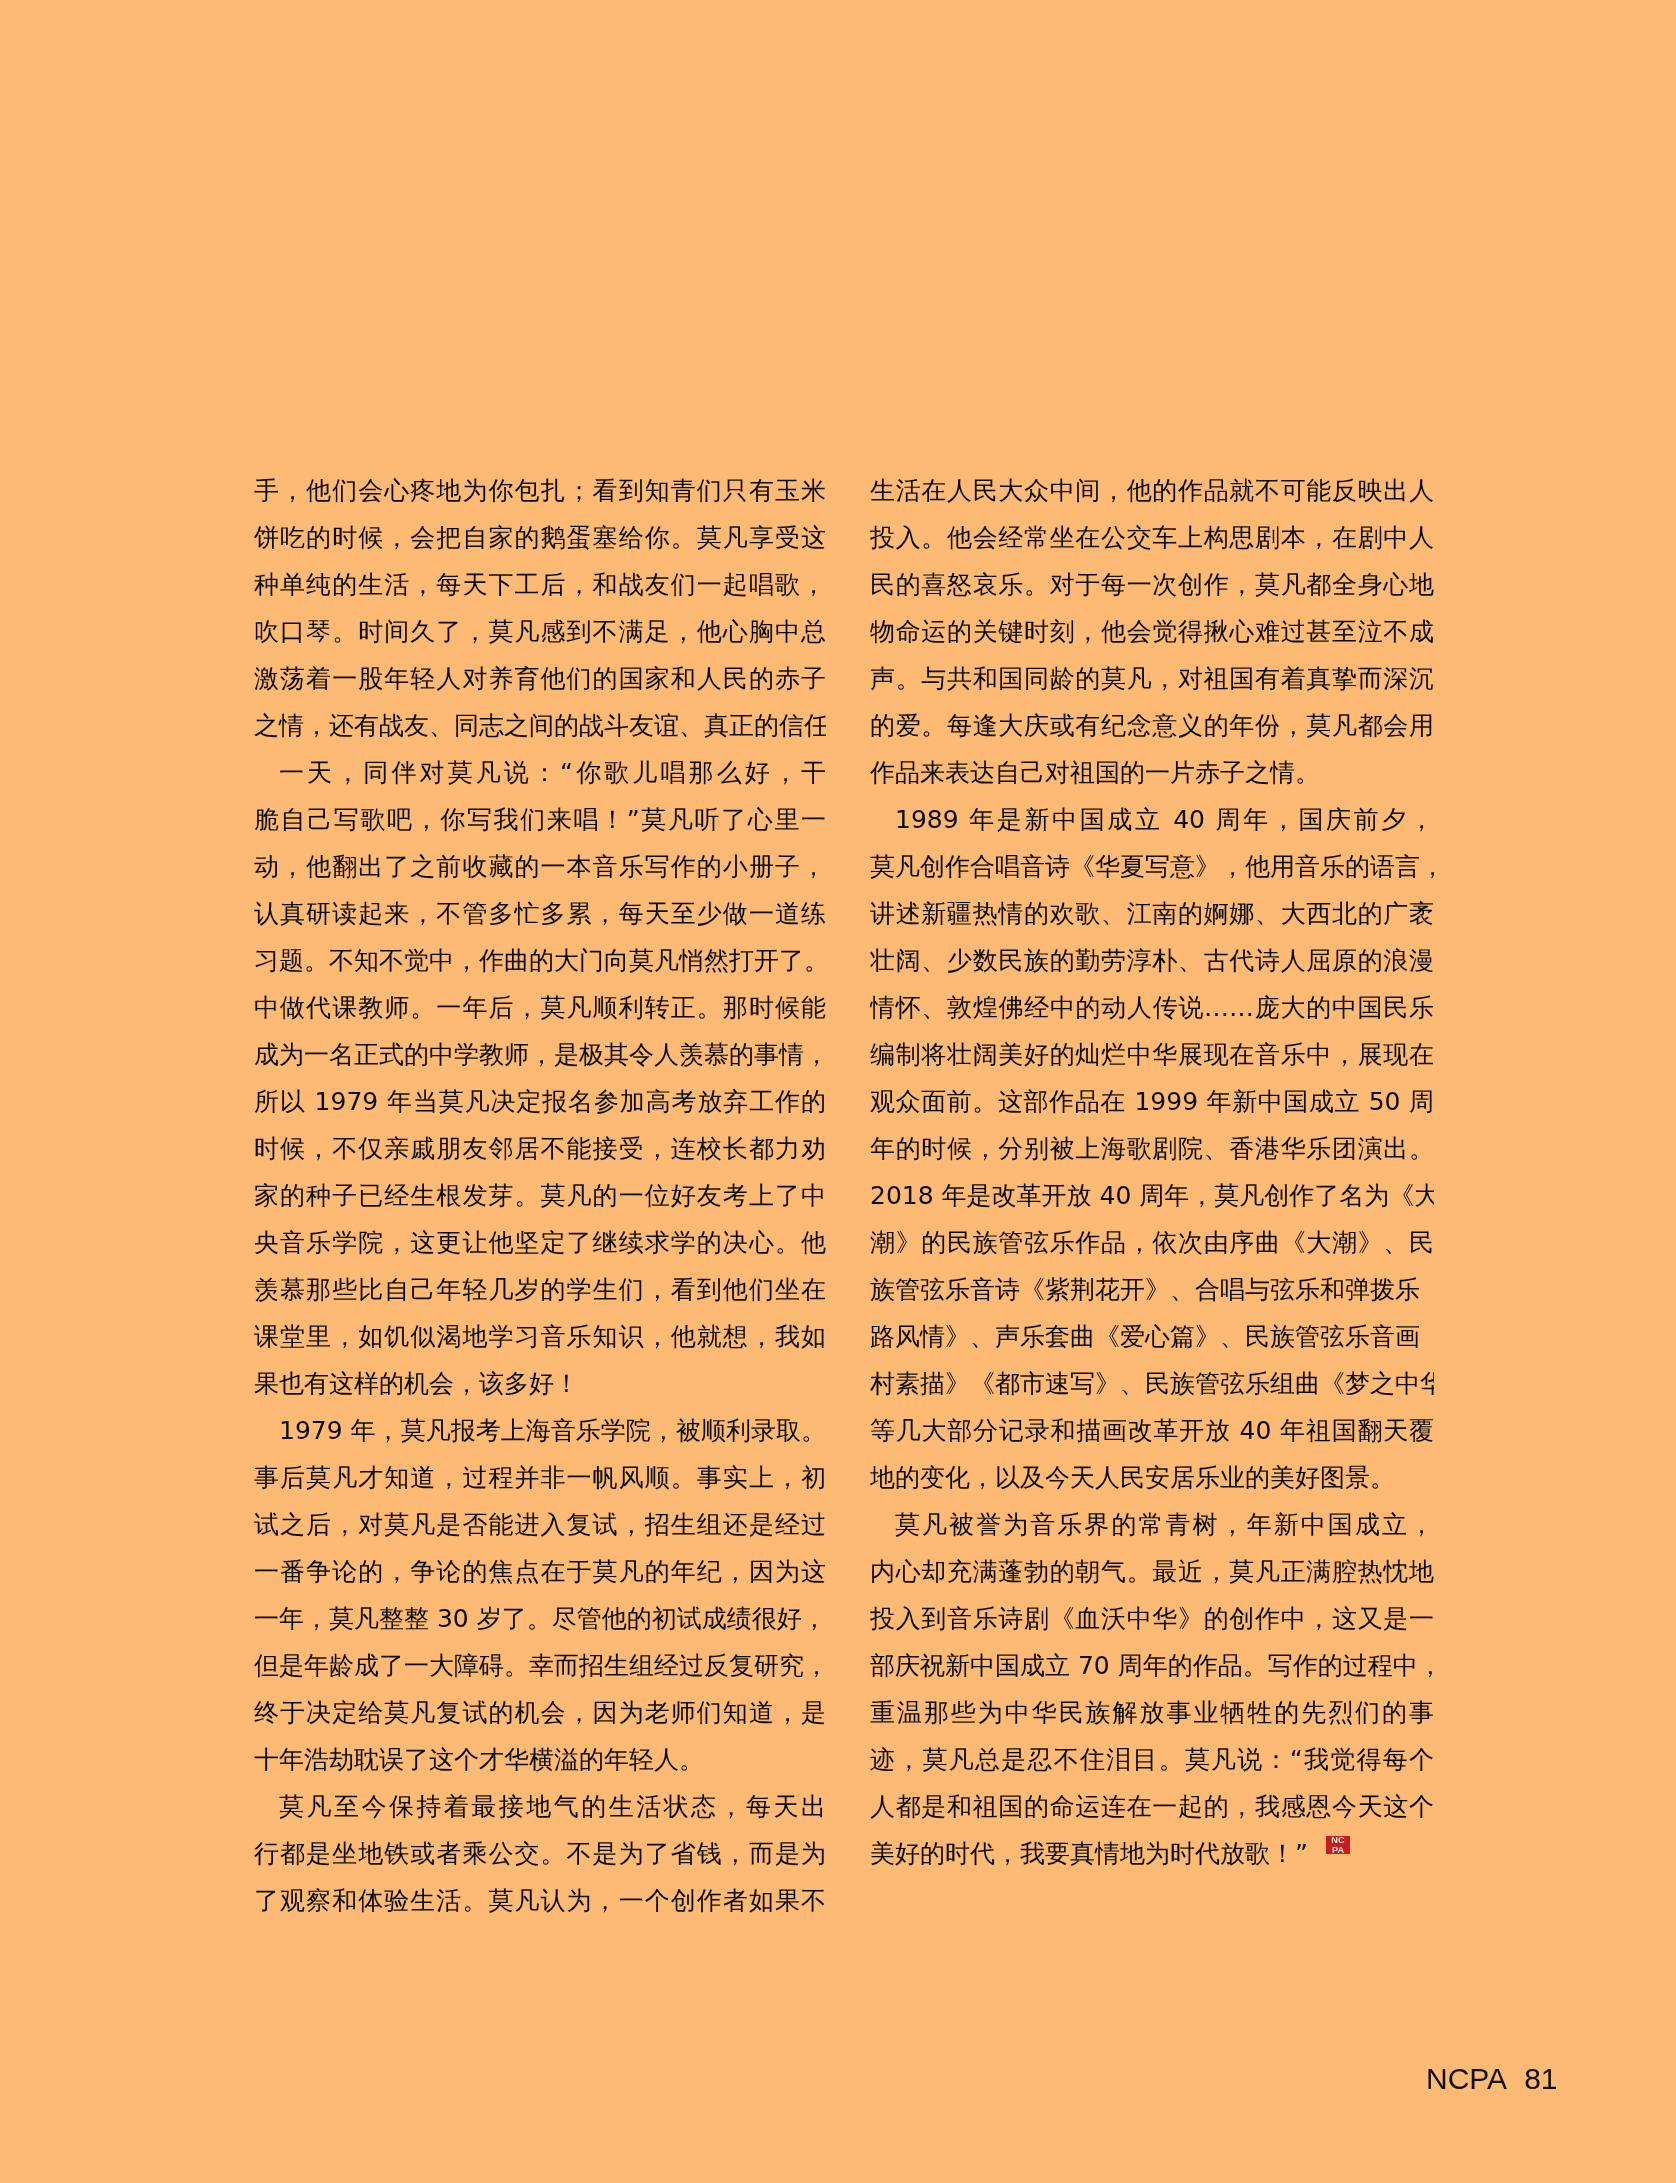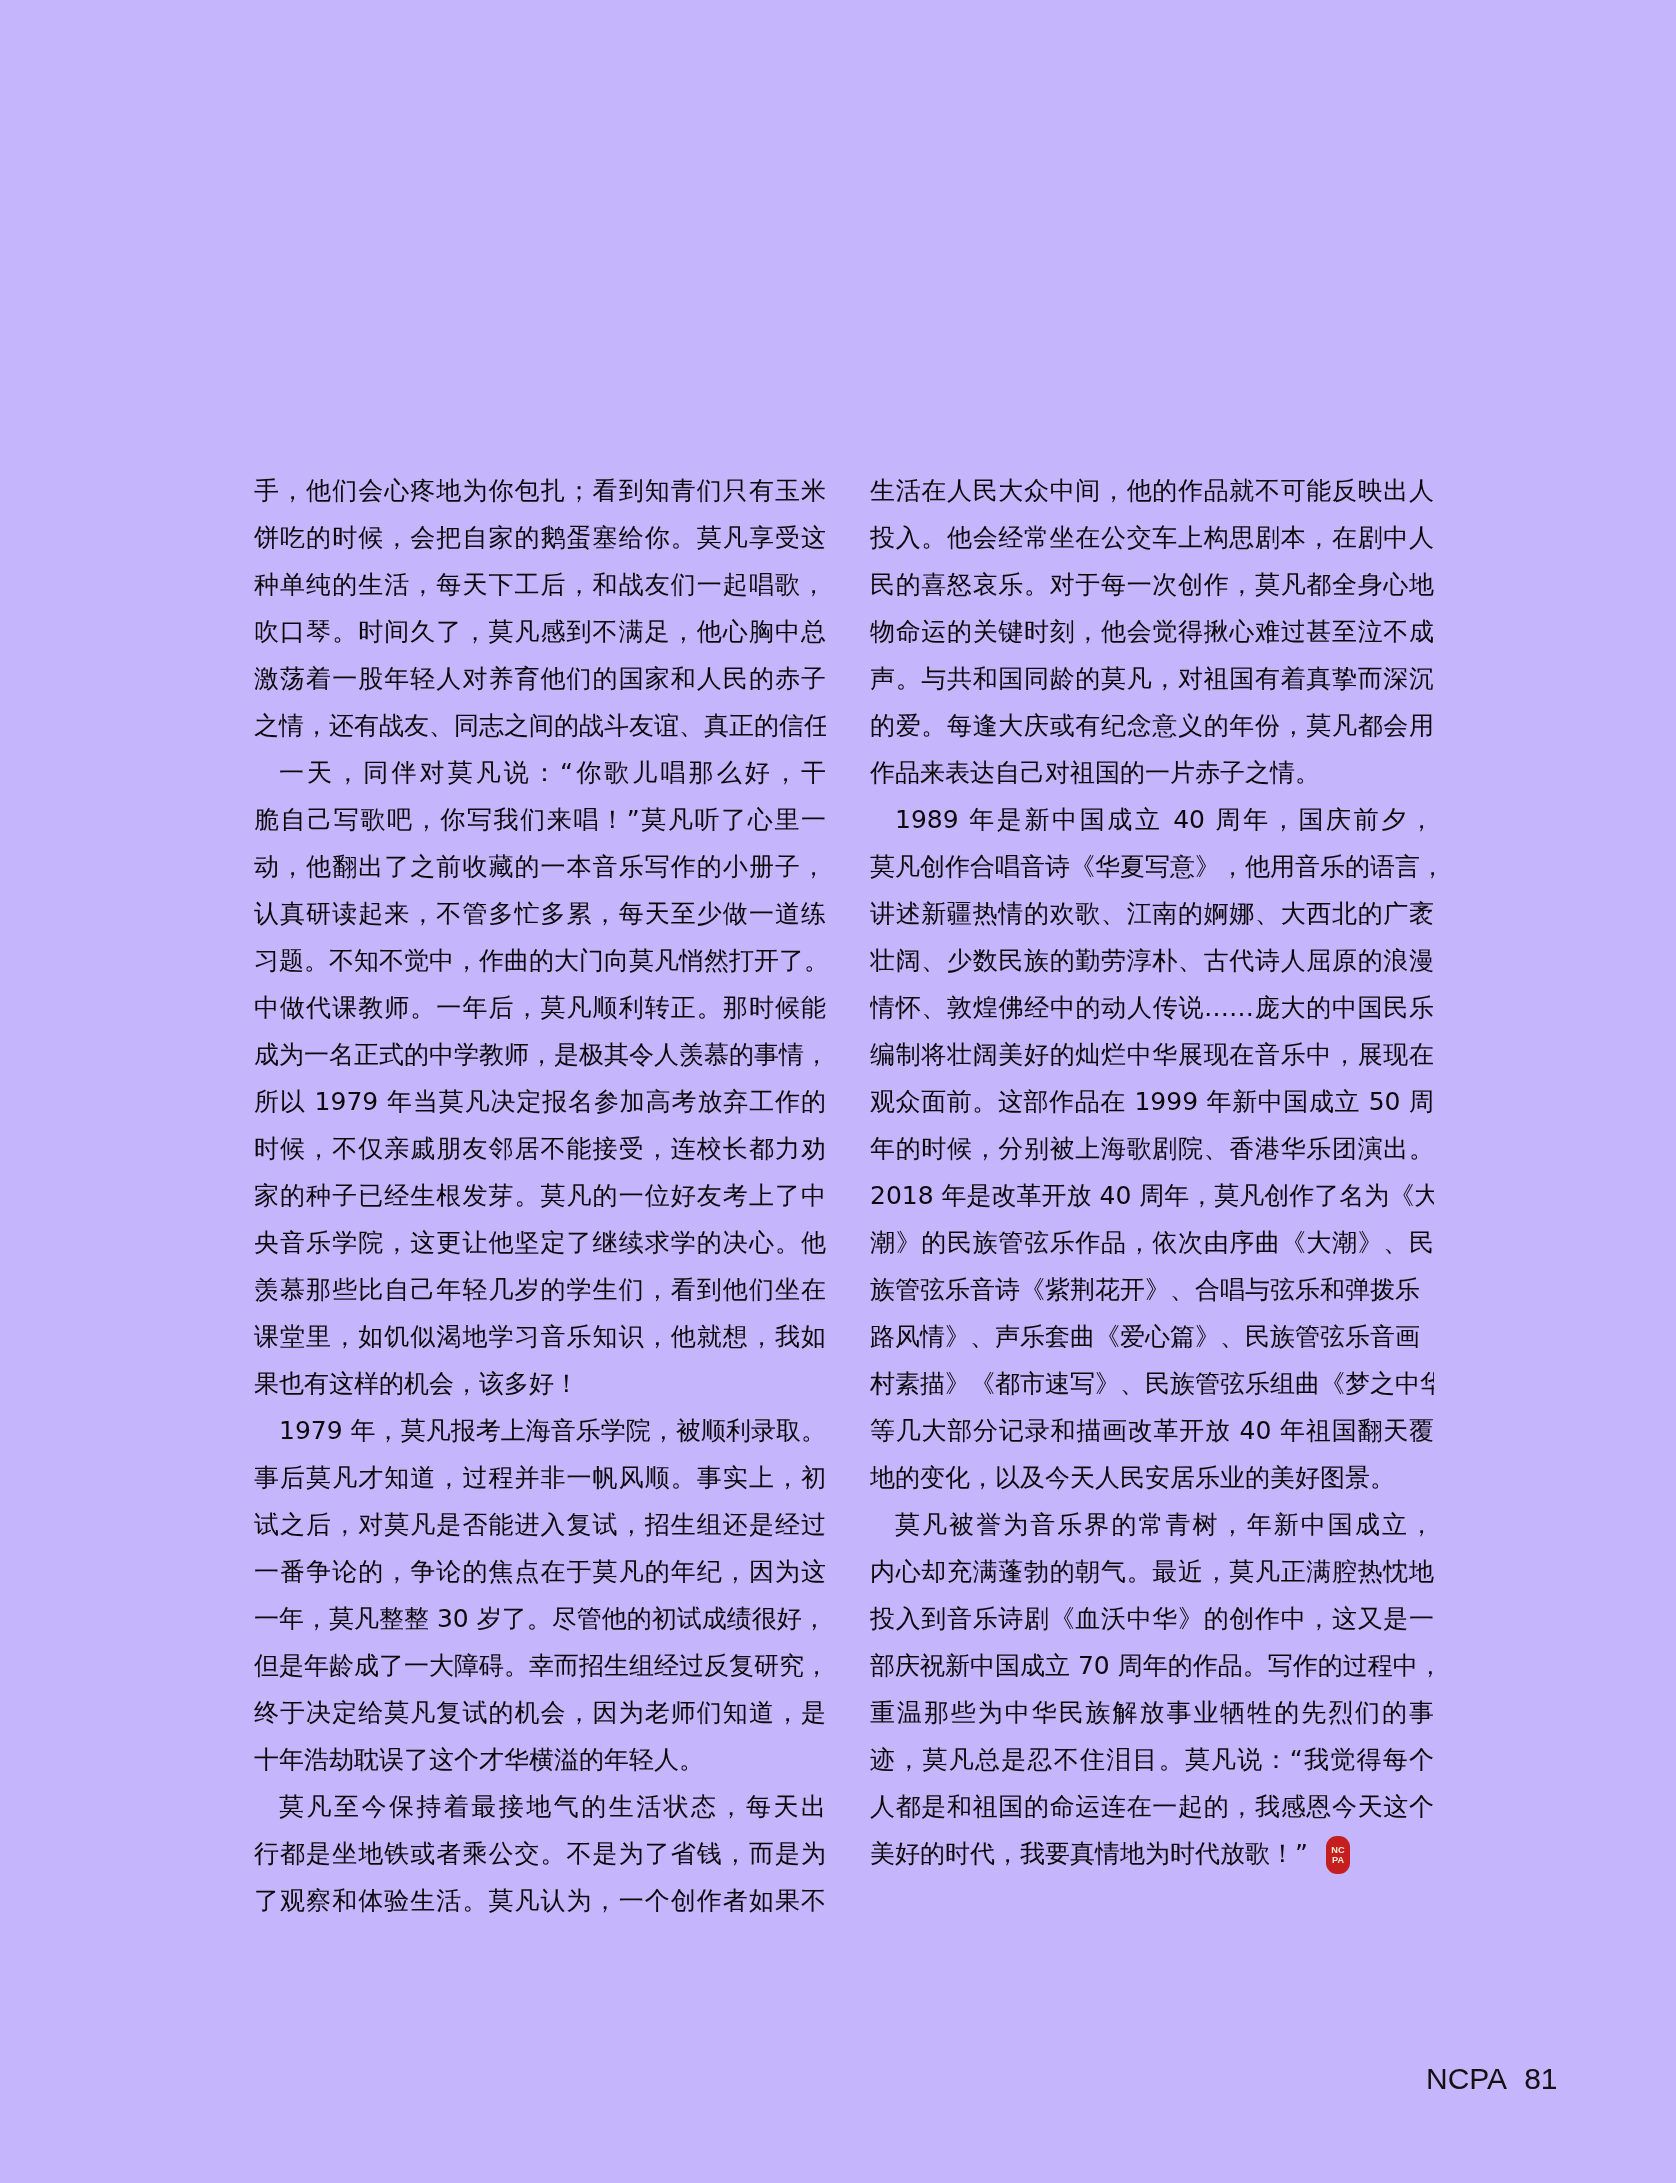--- a/index.html
+++ b/index.html
@@ -4,21 +4,21 @@
 <style>
   html, body {
     margin: 0;
     padding: 0;
     background: #ffffff;
   }
   .page {
     position: relative;
     width: 1676px;
     height: 2183px;
-    background: #c4b5fd;
+    background: #fdba74;
     overflow: hidden;
     font-family: "DejaVu Sans", sans-serif;
     color: #0a0a0a;
   }
   .column {
     position: absolute;
     top: 467px;
     font-size: 25px;
     font-weight: 400;
   }
@@ -32,32 +32,31 @@
     text-align: justify;
     text-align-last: justify;
   }
   .line.indent { text-indent: 25px; }
   .line.end    { text-align-last: left; }
   .seal {
     position: absolute;
     left: 1326px;
     top: 1836px;
     width: 24px;
-    height: 38px;
+    height: 18px;
     background: #c41e20;
     color: #f2ecd5;
     font-family: "Liberation Sans", sans-serif;
     font-weight: bold;
     font-size: 9.2px;
     line-height: 10px;
     text-align: center;
     display: flex;
     flex-direction: column;
     justify-content: center;
-    border-radius: 11px;
   }
   .seal span { display: block; }
   .footer {
     position: absolute;
     left: 1426px;
     top: 2064px;
     font-family: "Liberation Sans", sans-serif;
     font-size: 30px;
     line-height: 30px;
     color: #111111;

